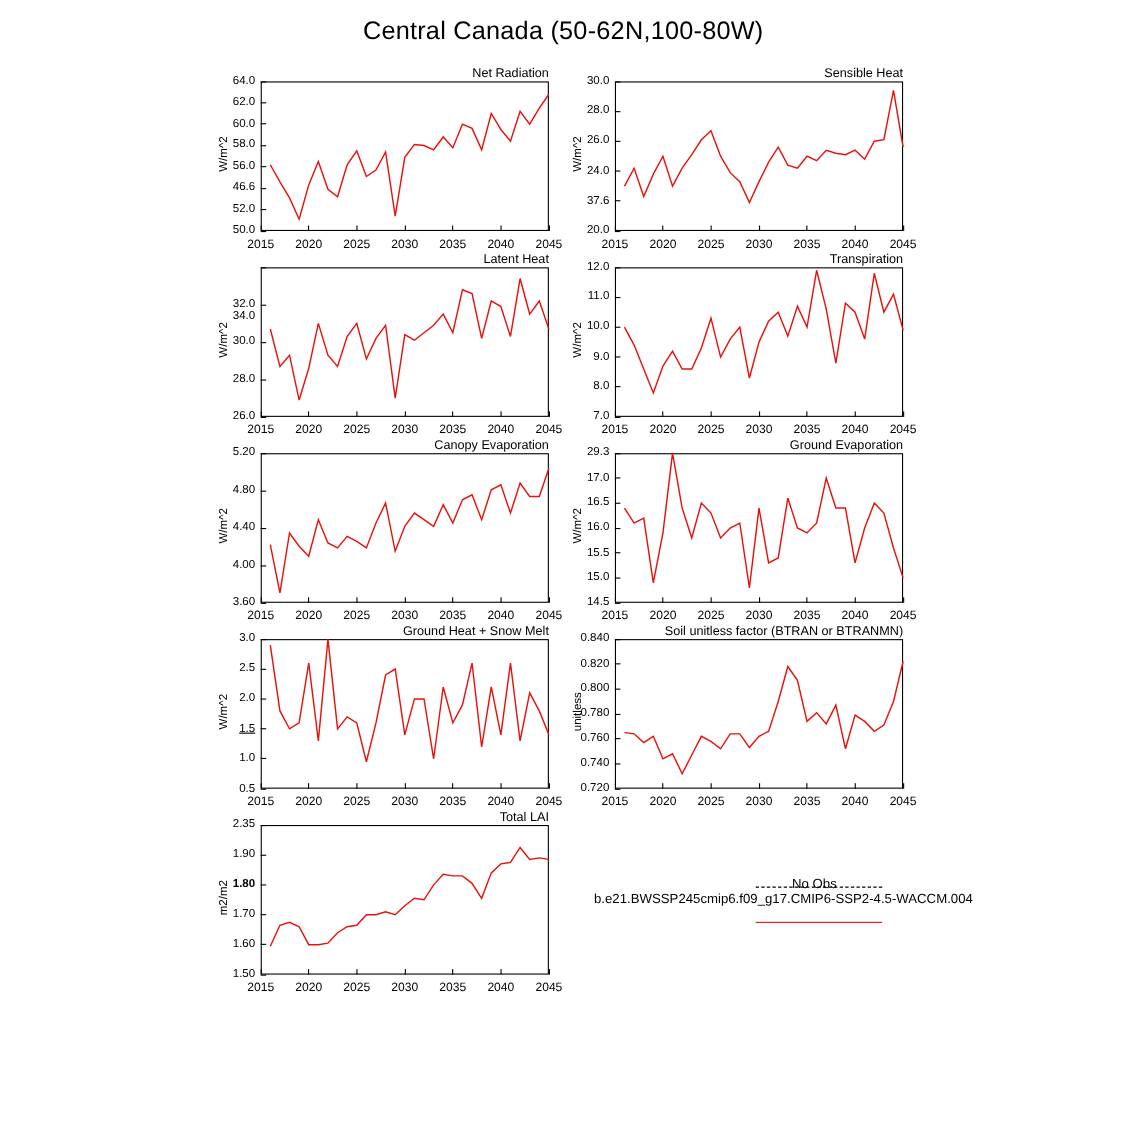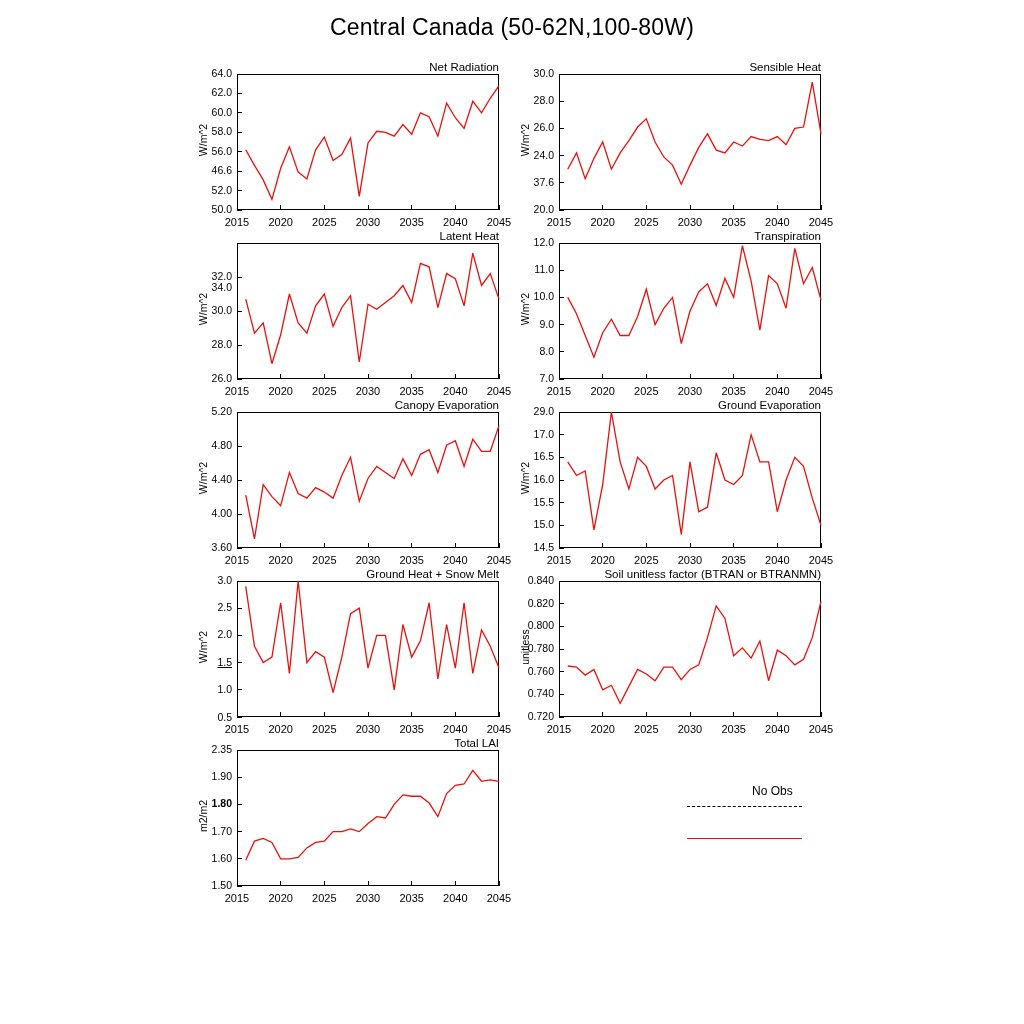--- a/index.html
+++ b/index.html
@@ -211,21 +211,21 @@
       <div class="ytick" style="left: -48px; width: 43px; top: 106.333px;">15.0</div>
       <div class="tickmark" style="left: 0px; top: 112.833px; width: 5px; height: 1px;"></div>
       <div class="ytick" style="left: -48px; width: 43px; top: 83.6667px;">15.5</div>
       <div class="tickmark" style="left: 0px; top: 90.1667px; width: 5px; height: 1px;"></div>
       <div class="ytick" style="left: -48px; width: 43px; top: 61px;">16.0</div>
       <div class="tickmark" style="left: 0px; top: 67.5px; width: 5px; height: 1px;"></div>
       <div class="ytick" style="left: -48px; width: 43px; top: 38.3333px;">16.5</div>
       <div class="tickmark" style="left: 0px; top: 44.8333px; width: 5px; height: 1px;"></div>
       <div class="ytick" style="left: -48px; width: 43px; top: 15.6667px;">17.0</div>
       <div class="tickmark" style="left: 0px; top: 22.1667px; width: 5px; height: 1px;"></div>
-      <div class="ytick" style="left: -48px; width: 43px; top: -7px;">29.0</div>
+      <div class="ytick" style="left: -48px; width: 43px; top: -7px;">29.3</div>
       <div class="tickmark" style="left: 0px; top: -0.5px; width: 5px; height: 1px;"></div>
       <div class="xtick" style="left: -25px; width: 50px; top: 142px;">2015</div>
       <div class="tickmark" style="left: -0.5px; top: 131px; width: 1px; height: 5px;"></div>
       <div class="xtick" style="left: 18.6667px; width: 50px; top: 142px;">2020</div>
       <div class="tickmark" style="left: 43.1667px; top: 131px; width: 1px; height: 5px;"></div>
       <div class="xtick" style="left: 62.3333px; width: 50px; top: 142px;">2025</div>
       <div class="tickmark" style="left: 86.8333px; top: 131px; width: 1px; height: 5px;"></div>
       <div class="xtick" style="left: 106px; width: 50px; top: 142px;">2030</div>
       <div class="tickmark" style="left: 130.5px; top: 131px; width: 1px; height: 5px;"></div>
       <div class="xtick" style="left: 149.667px; width: 50px; top: 142px;">2035</div>
@@ -338,16 +338,17 @@
       <div class="tickmark" style="left: 217.833px; top: 131px; width: 1px; height: 5px;"></div>
       <div class="xtick" style="left: 237px; width: 50px; top: 142px;">2045</div>
       <div class="tickmark" style="left: 261.5px; top: 131px; width: 1px; height: 5px;"></div>
       <svg class="series" width="262" height="136">
         <polyline points="8.73,110.16 17.47,91.12 26.20,88.40 34.93,92.48 43.67,108.80 52.40,108.80 61.13,107.44 69.87,97.92 78.60,92.48 87.33,91.12 96.07,81.60 104.80,81.60 113.53,78.88 122.27,81.60 131.00,73.44 139.73,66.64 148.47,68.00 157.20,54.40 165.93,44.88 174.67,46.24 183.40,46.24 192.13,53.04 200.87,66.64 209.60,43.52 218.33,35.36 227.07,34.00 235.80,20.40 244.53,31.28 253.27,29.92 262.00,31.28" fill="none" stroke="#e8110c" stroke-width="1.3"></polyline>
       </svg>
     </div>
   </div>
 
 <div class="legend" style="left:540px;top:780px;width:420px;height:50px;">
-  <div class="legend-label" style="left:180px;top:4px;margin-left:32px;">No Obs</div>
+  <div class="legend-label" style="left:180px;top:16px;">No Obs</div>
   <div class="legend-dash" style="left:147px;top:26px;width:115px;"></div>
+  <div class="legend-label" style="left:0px;top:30px;">b.e21.BWSSP245cmip6.f09_g17.CMIP6-SSP2-4.5-WACCM.004</div>
   <div class="legend-line" style="left:147px;top:58px;width:115px;"></div>
 </div>
 
 </body></html>

